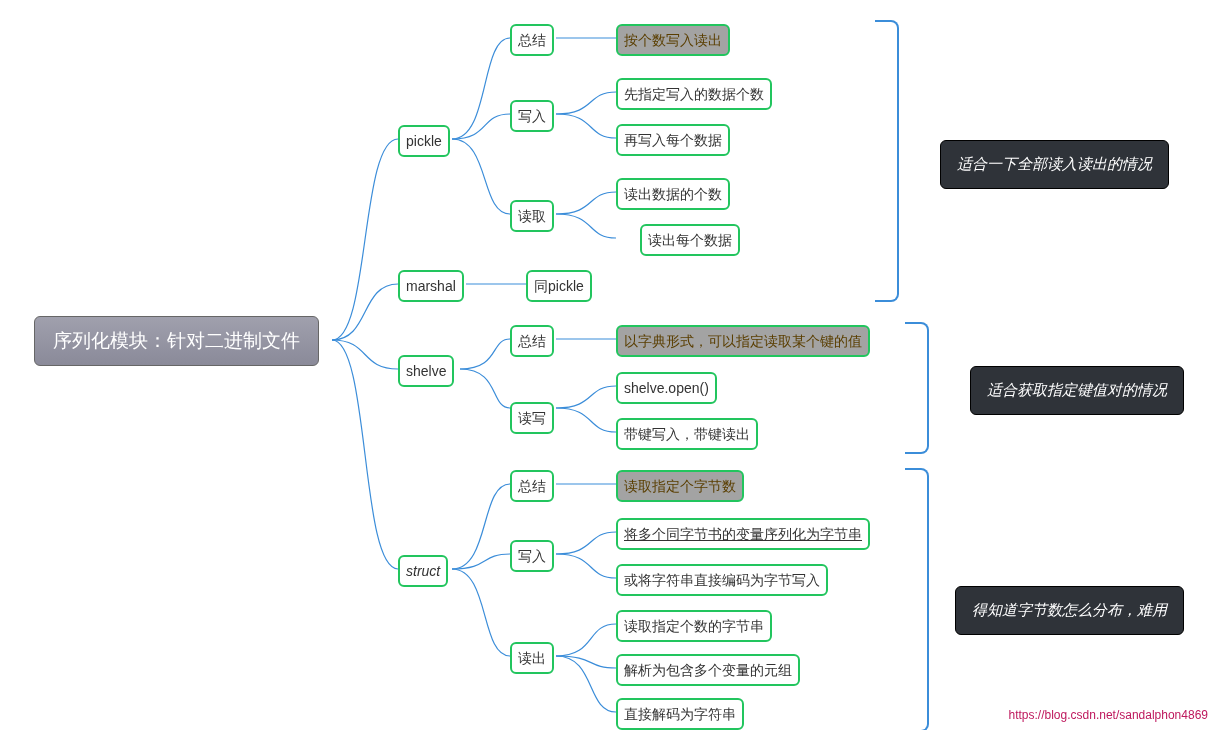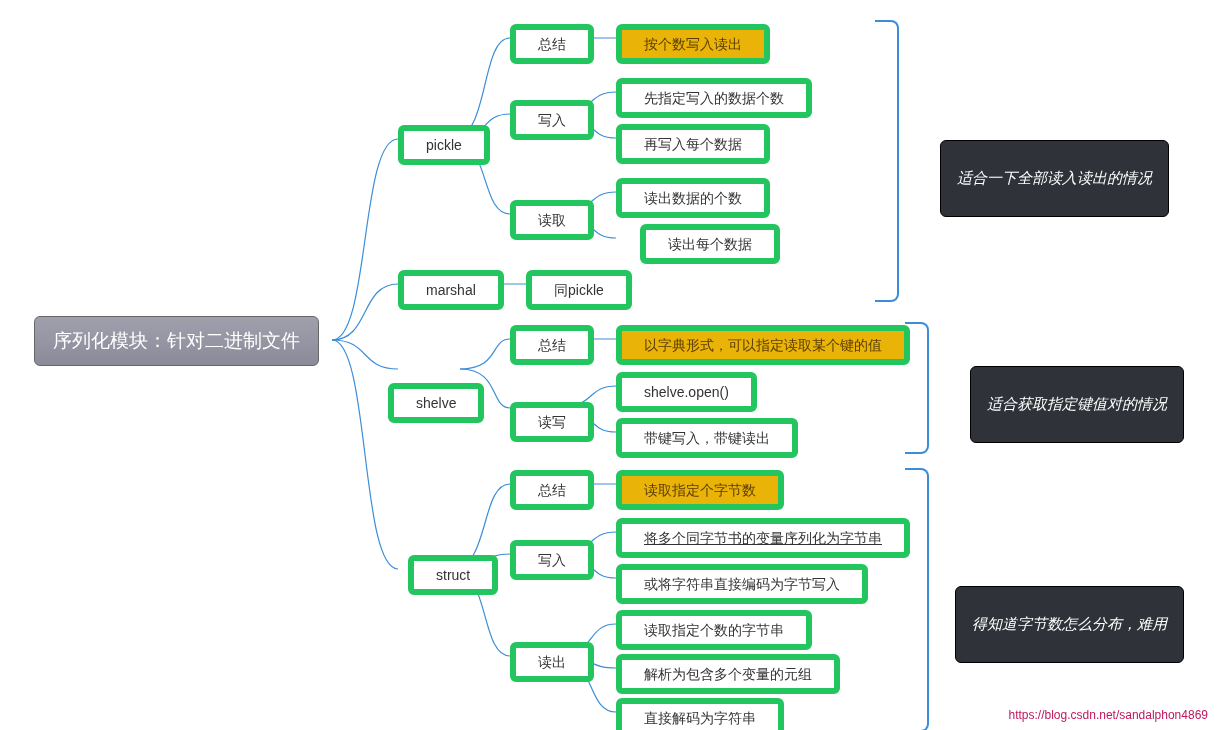--- a/index.html
+++ b/index.html
@@ -8,48 +8,48 @@
   width: 1220px;
   height: 730px;
   background: #fff;
   font-family: "Microsoft YaHei", sans-serif;
   font-size: 14px;
   position: relative;
   overflow: hidden;
 }
 .node {
   position: absolute;
-  border: 6px solid #22c55e;
+  border: 2px solid #22c55e;
   border-radius: 6px;
-  padding: 4px 22px;
+  padding: 4px 6px;
   background: #fff;
   color: #333;
   white-space: nowrap;
   line-height: 20px;
 }
 .root {
   background: #8f8f9e;
   background: linear-gradient(#a0a0ad,#8a8a99);
   border: 1px solid #666;
   color: #fff;
   font-size: 19px;
   padding: 14px 18px;
   border-radius: 6px;
 }
 .hl {
-  background: #eab308;
+  background: #a3a3a3;
   color: #5a3e00;
 }
 .note {
   position: absolute;
   background: #2f3339;
   color: #fff;
   border: 1px solid #000;
   border-radius: 6px;
-  padding: 28px 16px;
+  padding: 14px 16px;
   font-style: italic;
   font-size: 15px;
 }
 .bracket {
   position: absolute;
   border: 2px solid #3b8dd9;
   border-left: none;
   border-radius: 0 8px 8px 0;
 }
 svg.conn {
@@ -119,28 +119,28 @@
 <div class="node" style="left:510px; top:100px;">写入</div>
 <div class="node" style="left:616px; top:78px;text-align:center;">先指定写入的数据个数</div>
 <div class="node" style="left:616px; top:124px;">再写入每个数据</div>
 <div class="node" style="left:510px; top:200px;">读取</div>
 <div class="node" style="left:616px; top:178px;">读出数据的个数</div>
 <div class="node" style="left:616px; top:224px;margin-left:24px;">读出每个数据</div>
 
 <div class="node" style="left:398px; top:270px;">marshal</div>
 <div class="node" style="left:526px; top:270px;text-align:right;">同pickle</div>
 
-<div class="node" style="left:388px; top:355px;margin-top:28px;">shelve</div>
+<div class="node" style="left:398px; top:355px;">shelve</div>
 <div class="node" style="left:510px; top:325px;">总结</div>
 <div class="node hl" style="left:616px; top:325px;">以字典形式，可以指定读取某个键的值</div>
 <div class="node" style="left:510px; top:402px;">读写</div>
 <div class="node" style="left:616px; top:372px;">shelve.open()</div>
 <div class="node" style="left:616px; top:418px;">带键写入，带键读出</div>
 
-<div class="node" style="left:408px; top:555px;">struct</div>
+<div class="node" style="left:398px; top:555px;font-style:italic;">struct</div>
 <div class="node" style="left:510px; top:470px;">总结</div>
 <div class="node hl" style="left:616px; top:470px;">读取指定个字节数</div>
 <div class="node" style="left:510px; top:540px;">写入</div>
 <div class="node" style="left:616px; top:518px;text-decoration:underline;">将多个同字节书的变量序列化为字节串</div>
 <div class="node" style="left:616px; top:564px;">或将字符串直接编码为字节写入</div>
 <div class="node" style="left:510px; top:642px;">读出</div>
 <div class="node" style="left:616px; top:610px;">读取指定个数的字节串</div>
 <div class="node" style="left:616px; top:654px;">解析为包含多个变量的元组</div>
 <div class="node" style="left:616px; top:698px;">直接解码为字符串</div>
 

